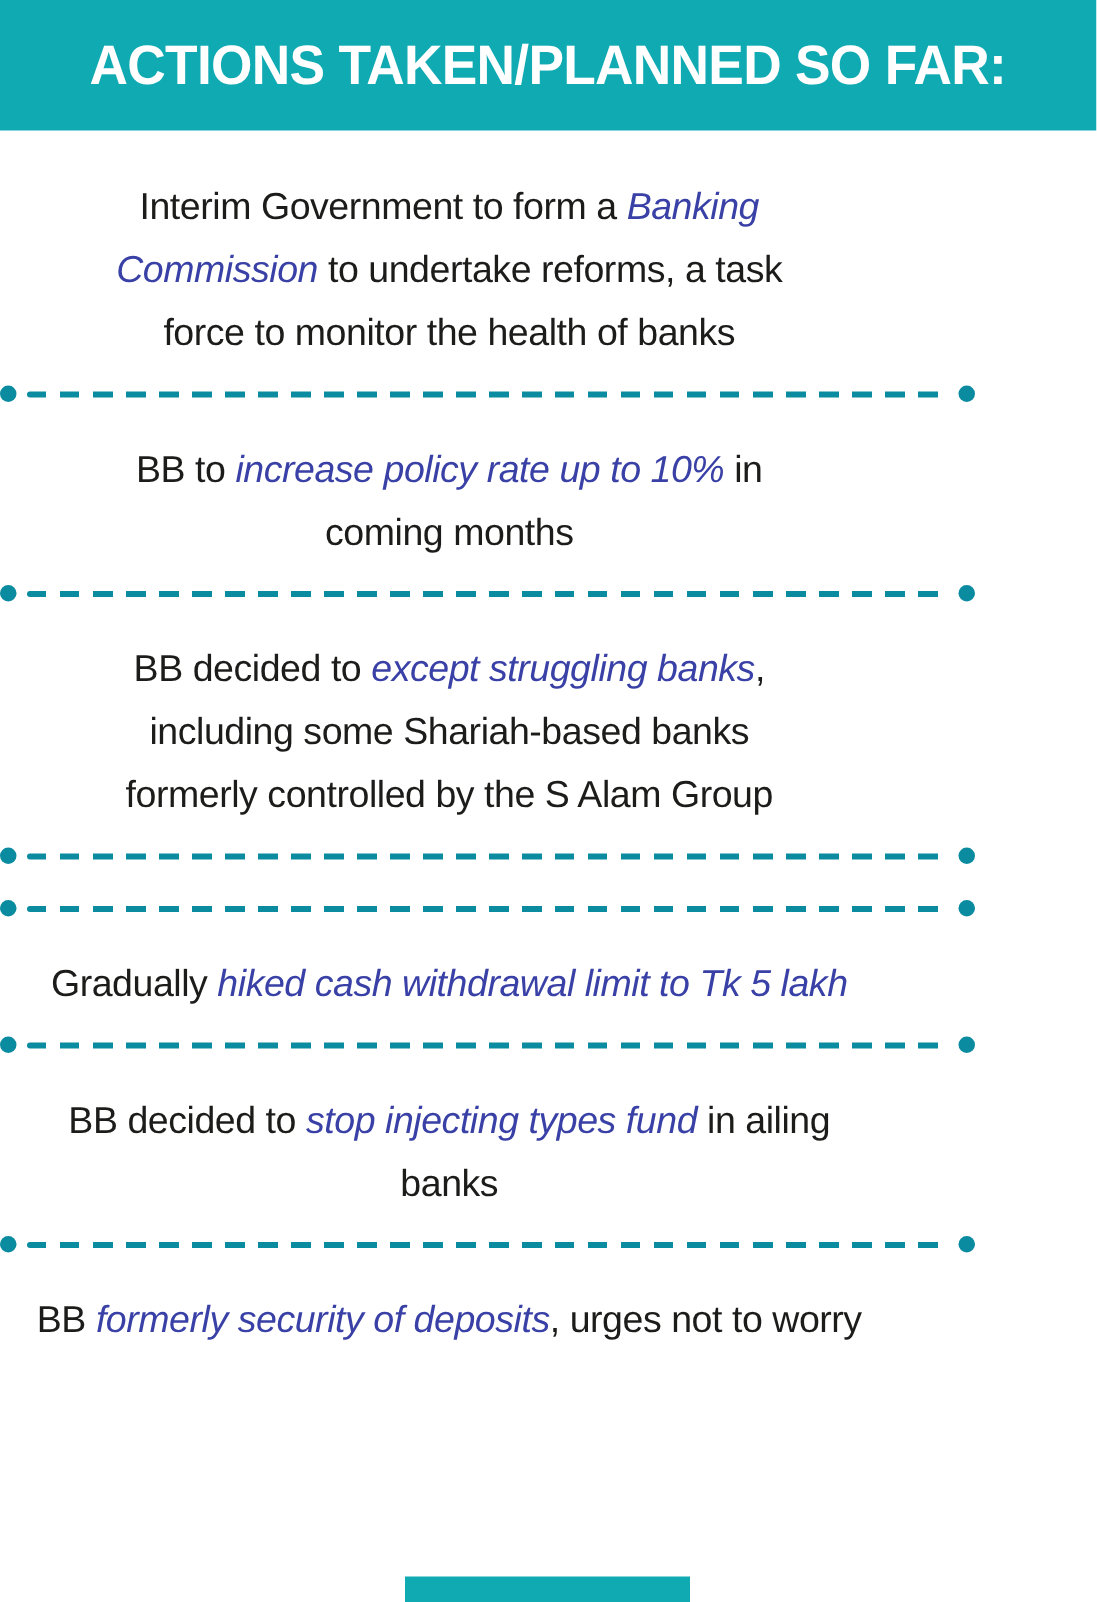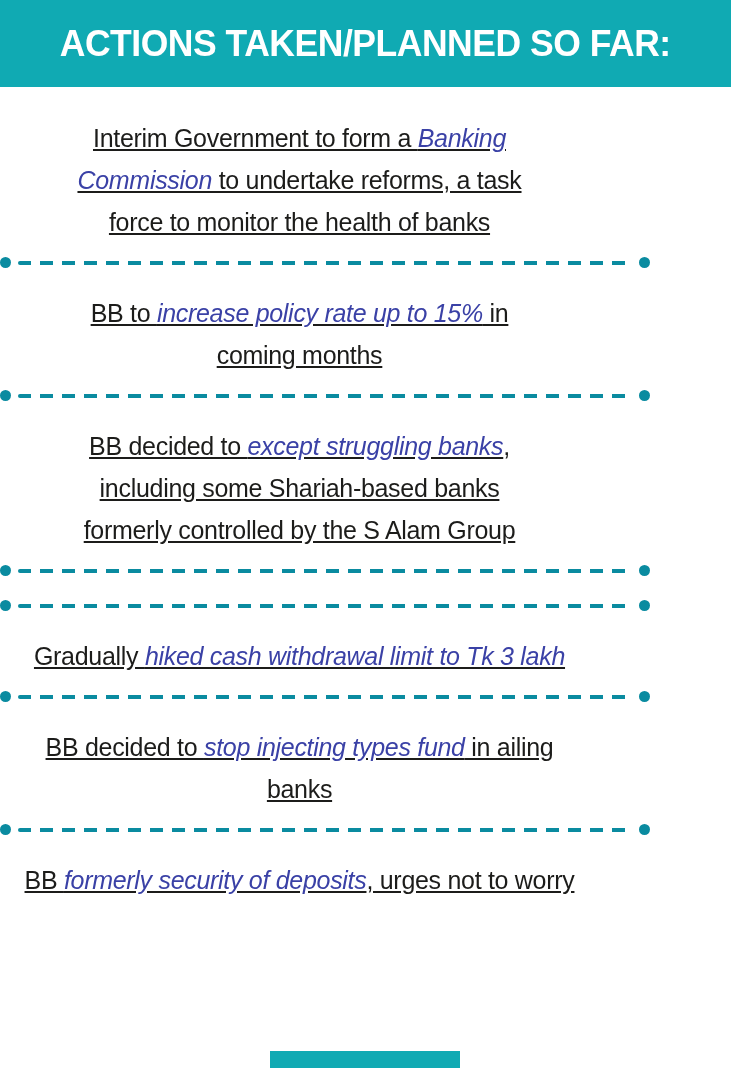--- a/index.html
+++ b/index.html
@@ -46,21 +46,20 @@
     padding-top: 30px;
   }
   .action {
     margin: 0 auto;
     max-width: 480px;
     text-align: center;
     font-size: 25px;
     line-height: 42px;
     color: var(--text);
     letter-spacing: -0.3px;
-    text-decoration: underline;
   }
   .action .em {
     font-style: italic;
     color: var(--emphasis);
   }
   .action.item-4, .action.item-6 { max-width: 670px; }
   .action.item-5 { max-width: 520px; }
   .divider {
     display: flex;
     align-items: center;
@@ -103,38 +102,38 @@
     <h1>ACTIONS TAKEN/PLANNED SO FAR:</h1>
   </header>
 
   <main class="content">
       <p class="action item-0"><span class="">Interim Government to form a </span><span class="em">Banking Commission</span><span class=""> to undertake reforms, a task force to monitor the health of banks</span></p>
       <div class="divider">
         <span class="dot"></span>
         <span class="dash-line"></span>
         <span class="dot"></span>
       </div>
-      <p class="action item-1"><span class="">BB to </span><span class="em">increase policy rate up to 15%</span><span class=""> in coming months</span></p>
+      <p class="action item-1"><span class="">BB to </span><span class="em">increase policy rate up to 10%</span><span class=""> in coming months</span></p>
       <div class="divider">
         <span class="dot"></span>
         <span class="dash-line"></span>
         <span class="dot"></span>
       </div>
       <p class="action item-2"><span class="">BB decided to </span><span class="em">except struggling banks</span><span class="">, including some Shariah-based banks formerly controlled by the S Alam Group</span></p>
       <div class="divider">
         <span class="dot"></span>
         <span class="dash-line"></span>
         <span class="dot"></span>
       </div>
       <div class="divider">
         <span class="dot"></span>
         <span class="dash-line"></span>
         <span class="dot"></span>
       </div>
-      <p class="action item-4"><span class="">Gradually </span><span class="em">hiked cash withdrawal limit to Tk 3 lakh</span></p>
+      <p class="action item-4"><span class="">Gradually </span><span class="em">hiked cash withdrawal limit to Tk 5 lakh</span></p>
       <div class="divider">
         <span class="dot"></span>
         <span class="dash-line"></span>
         <span class="dot"></span>
       </div>
       <p class="action item-5"><span class="">BB decided to </span><span class="em">stop injecting types fund</span><span class=""> in ailing banks</span></p>
       <div class="divider">
         <span class="dot"></span>
         <span class="dash-line"></span>
         <span class="dot"></span>

